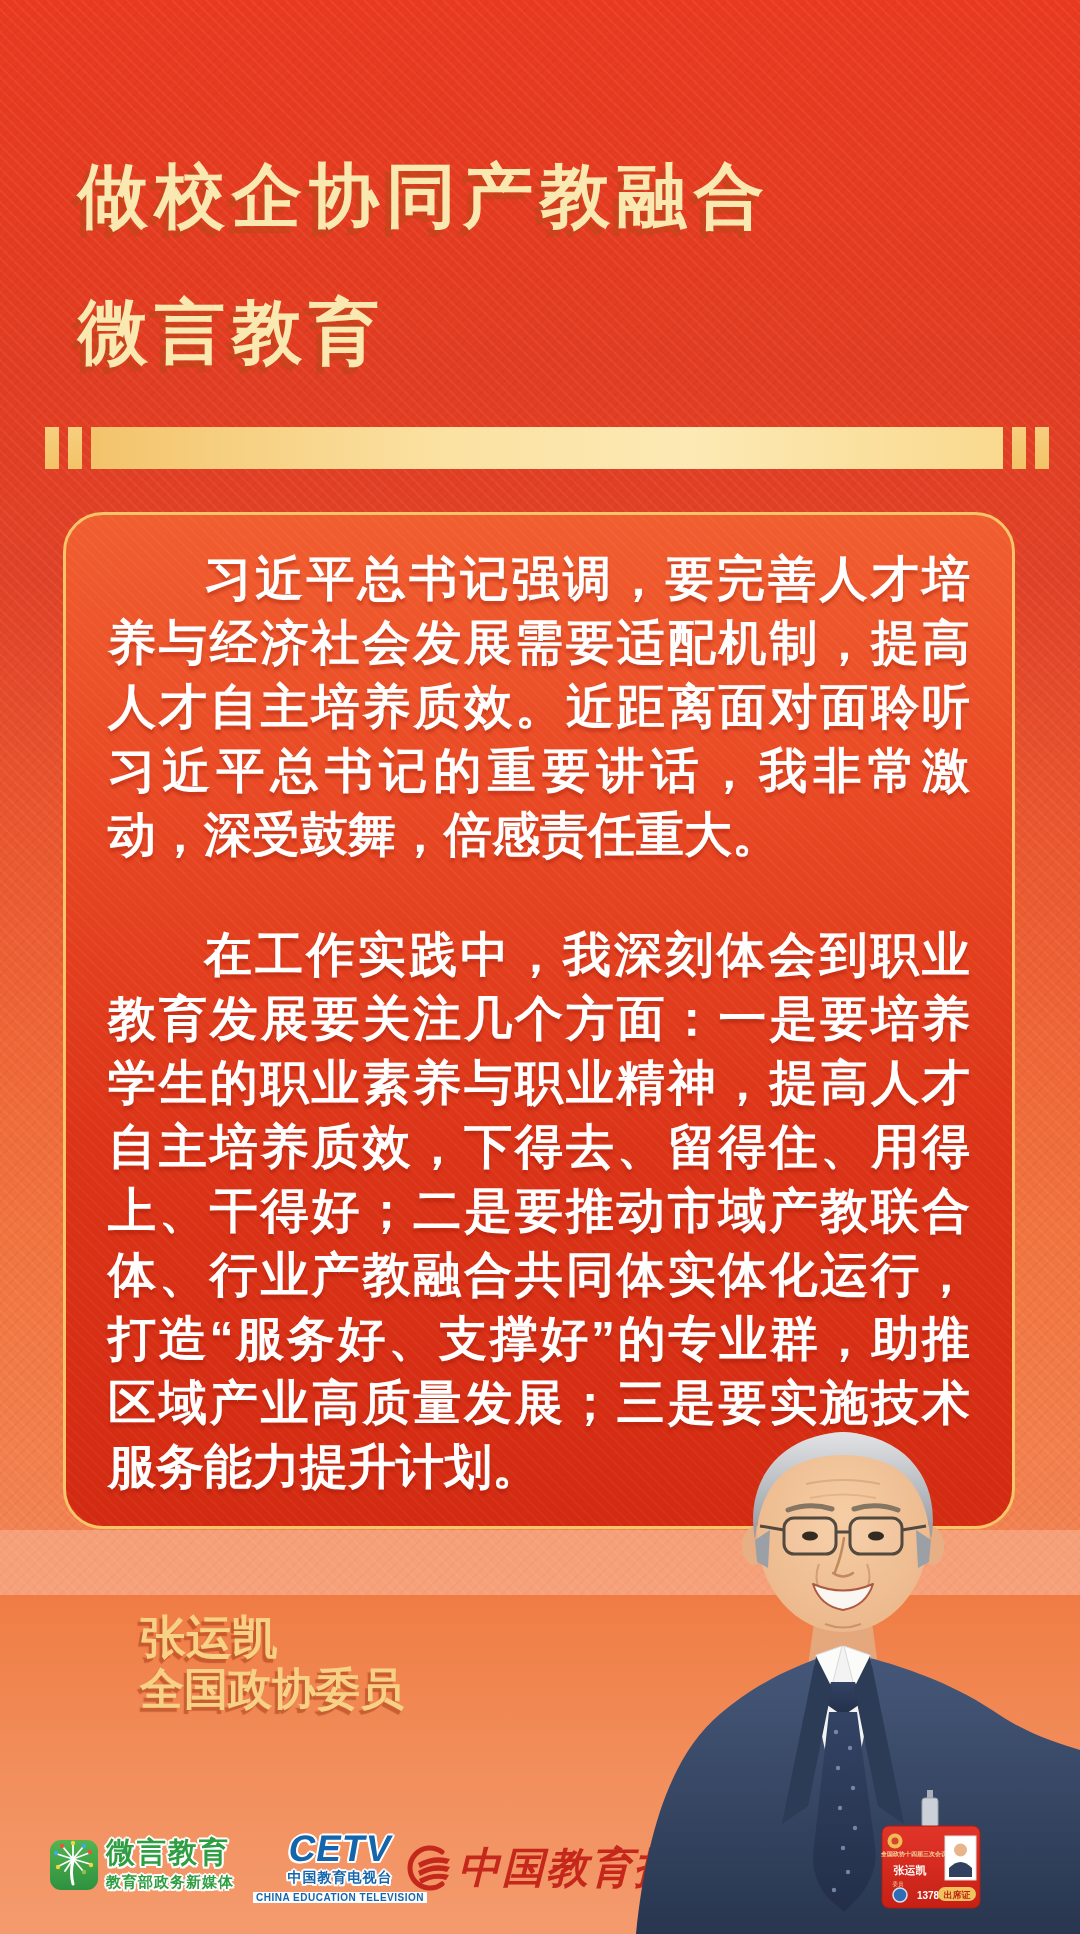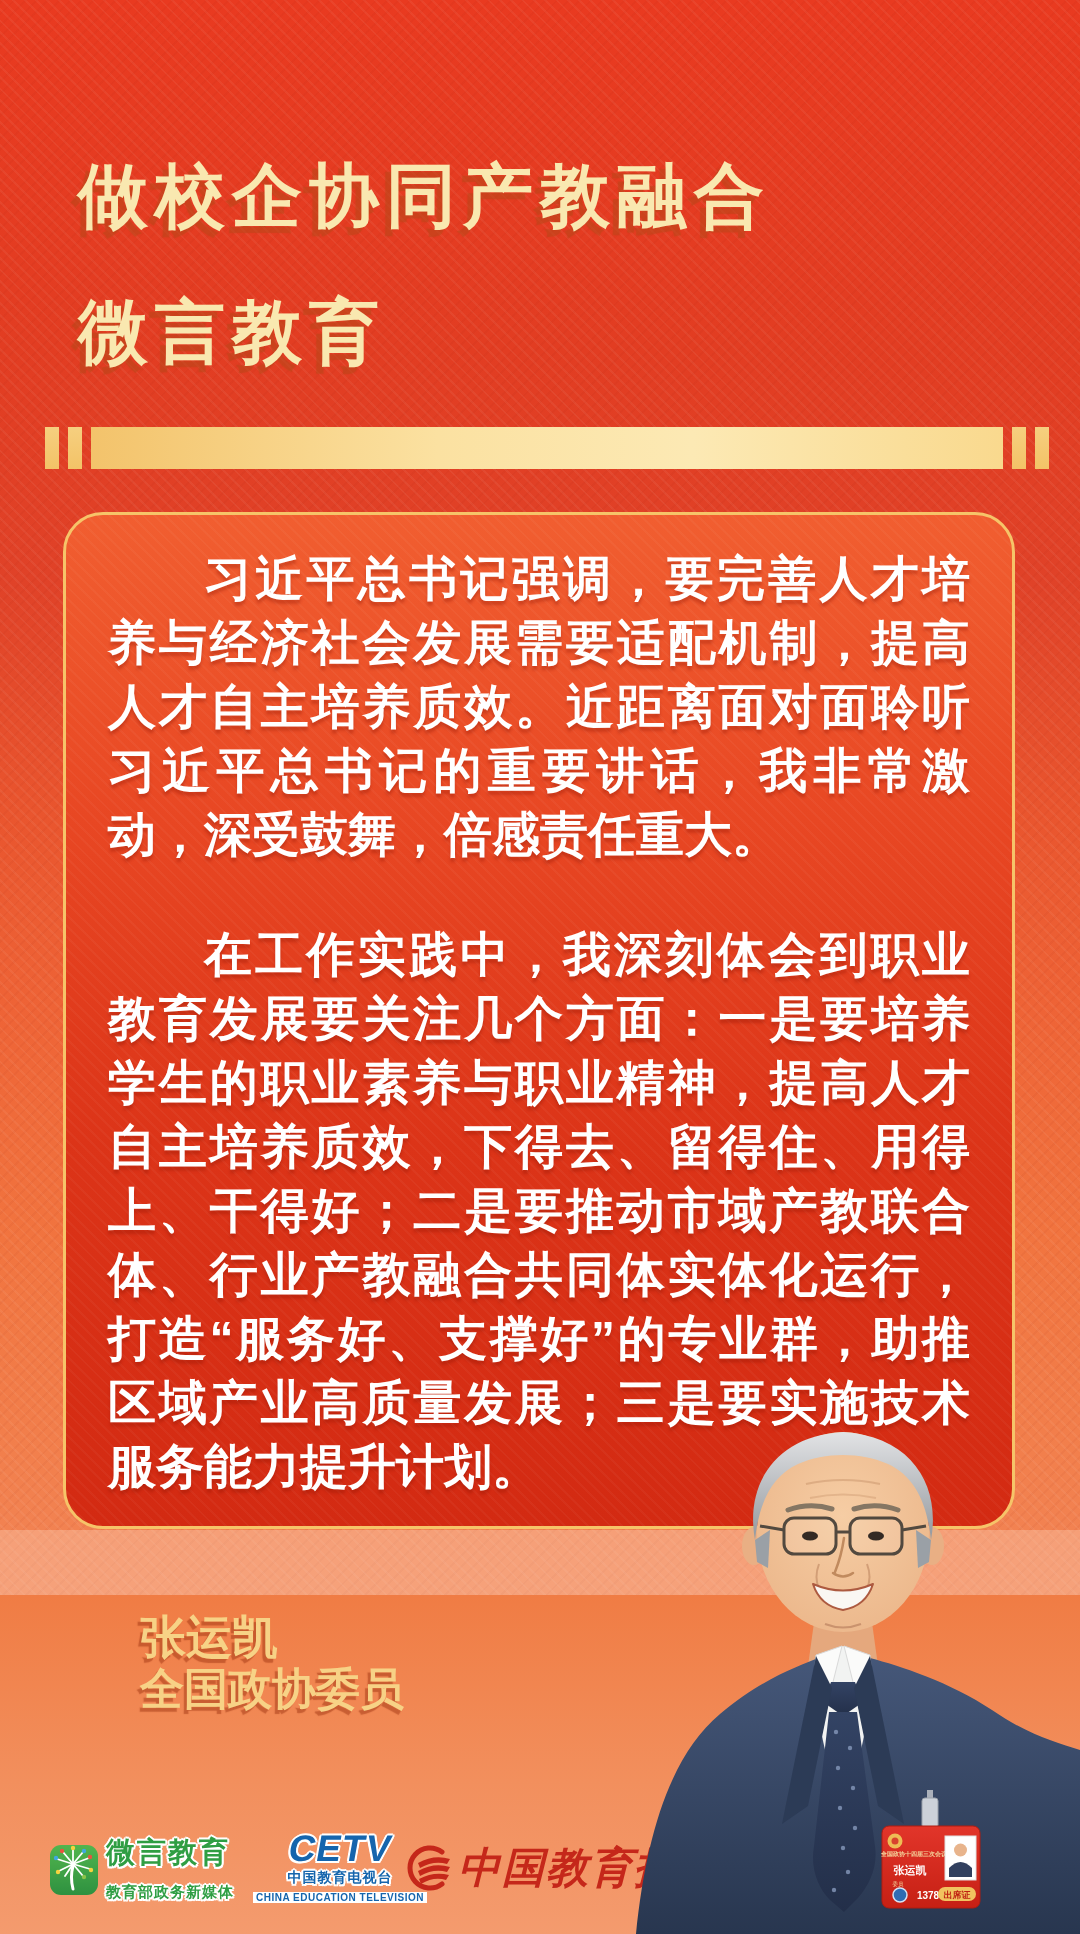--- a/index.html
+++ b/index.html
@@ -82,21 +82,21 @@
   .person{position:absolute;left:578px;top:1400px;width:502px;height:534px;z-index:3;}
 
   
   .logo-weiyan{position:absolute;left:50px;top:1836px;z-index:4;display:flex;align-items:center;}
   .logo-weiyan .wy-text{margin-left:8px;}
   .outline-white{
     text-shadow:-2px 0 0 #fff,2px 0 0 #fff,0 -2px 0 #fff,0 2px 0 #fff,
       -1.5px -1.5px 0 #fff,1.5px -1.5px 0 #fff,-1.5px 1.5px 0 #fff,1.5px 1.5px 0 #fff;
   }
   .wy-name{font-size:29px;font-weight:900;color:#2f9e43;letter-spacing:2px;line-height:32px;}
-  .wy-sub{font-size:15px;font-weight:bold;color:#2f9e43;letter-spacing:1px;line-height:20px;margin-top:14px;}
+  .wy-sub{font-size:15px;font-weight:bold;color:#2f9e43;letter-spacing:1px;line-height:20px;margin-top:4px;}
 
   .logo-cetv{position:absolute;left:253px;top:1831px;z-index:4;text-align:center;}
   .cetv-abbr{
     display:inline-block;transform:skewX(-10deg);
     font-size:37px;font-weight:900;color:#1565ad;letter-spacing:1px;line-height:36px;
   }
   .cetv-name{font-size:14px;font-weight:900;color:#1565ad;letter-spacing:1px;line-height:19px;margin-top:1px;}
   .cetv-en{
     display:inline-block;margin-top:2px;background:#ffffff;color:#1565ad;
     font-size:10px;font-weight:bold;letter-spacing:.5px;padding:1px 3px;line-height:9px;

